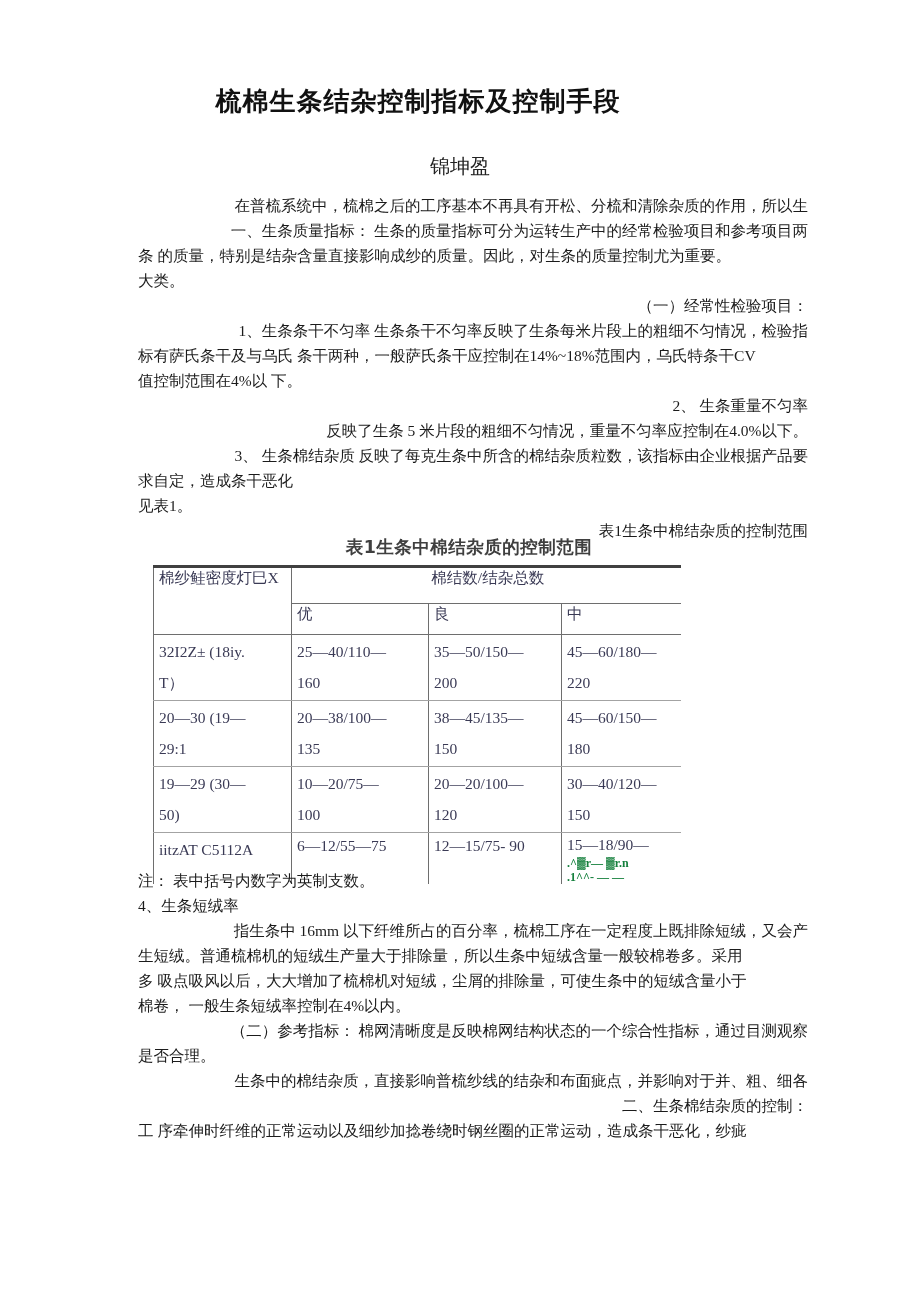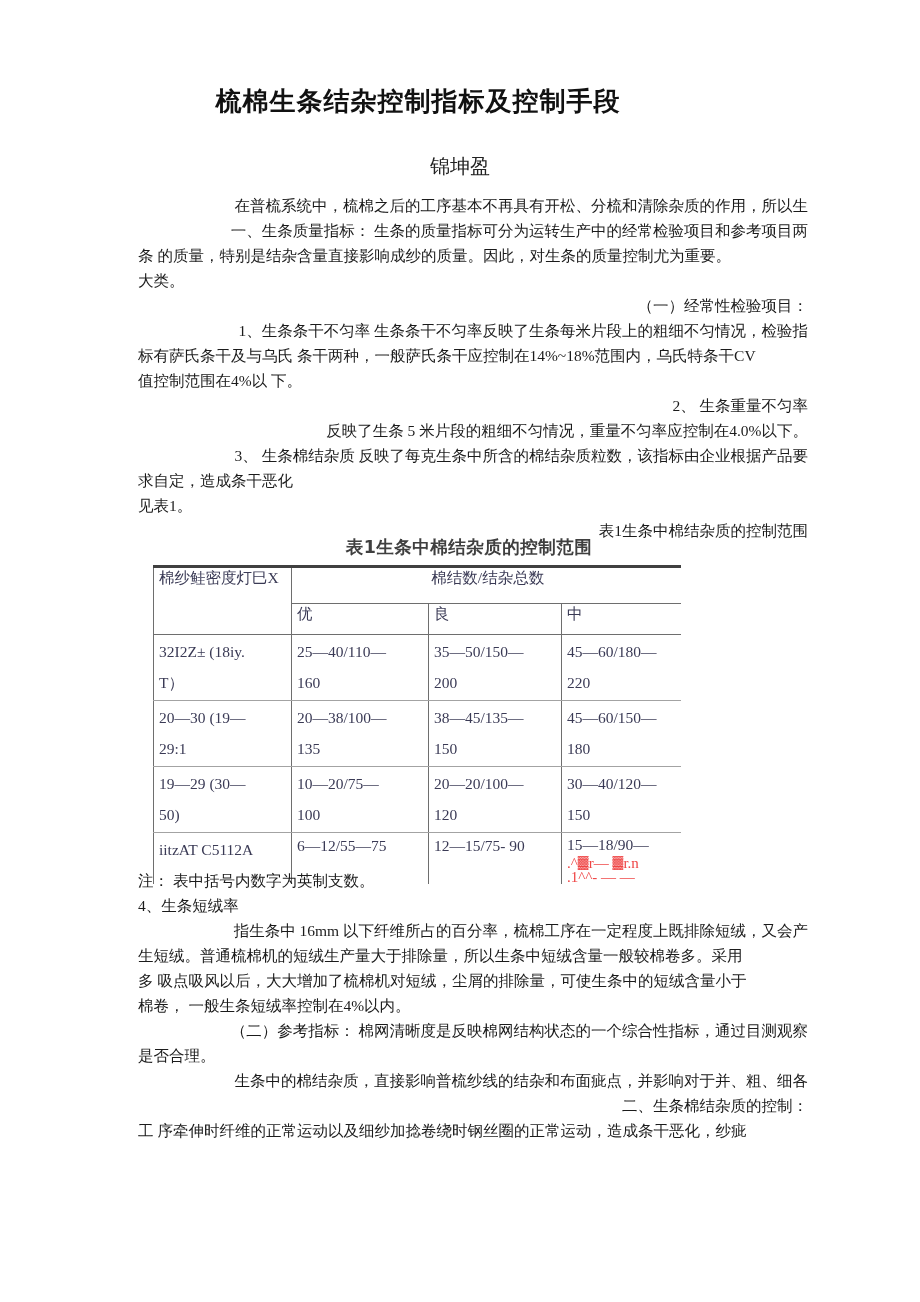--- a/index.html
+++ b/index.html
@@ -64,22 +64,22 @@
   td.rowhead { vertical-align: middle; line-height: 20px; }
   td.hspan  { vertical-align: middle; height: 35px; text-align: center; }
   td.sub    { height: 30px; vertical-align: middle; }
   td.data   { height: 65px; }
   td.data .cellval { white-space: pre-line; line-height: 31px; padding-top: 1px; }
   tr.lastrow td { height: 48px; }
   td.vbottom { vertical-align: bottom; }
   td.vbottom .cellval { line-height: 24px; padding-bottom: 4px; }
   td.lastcol .cellval { line-height: 22px; padding-top: 1px; }
   .noise {
-    color: #ef4444; font-size: 15px; line-height: 14px;
-    white-space: nowrap; overflow: hidden;
+    color: #15803d; font-size: 12px; line-height: 14px;
+    white-space: nowrap; overflow: hidden; font-weight: bold;
   }
 </style>
 </head>
 <body>
 
 <div class="page">
 
   <div class="doc-title">梳棉生条结杂控制指标及控制手段</div>
   <div class="author">锦坤盈</div>
 

